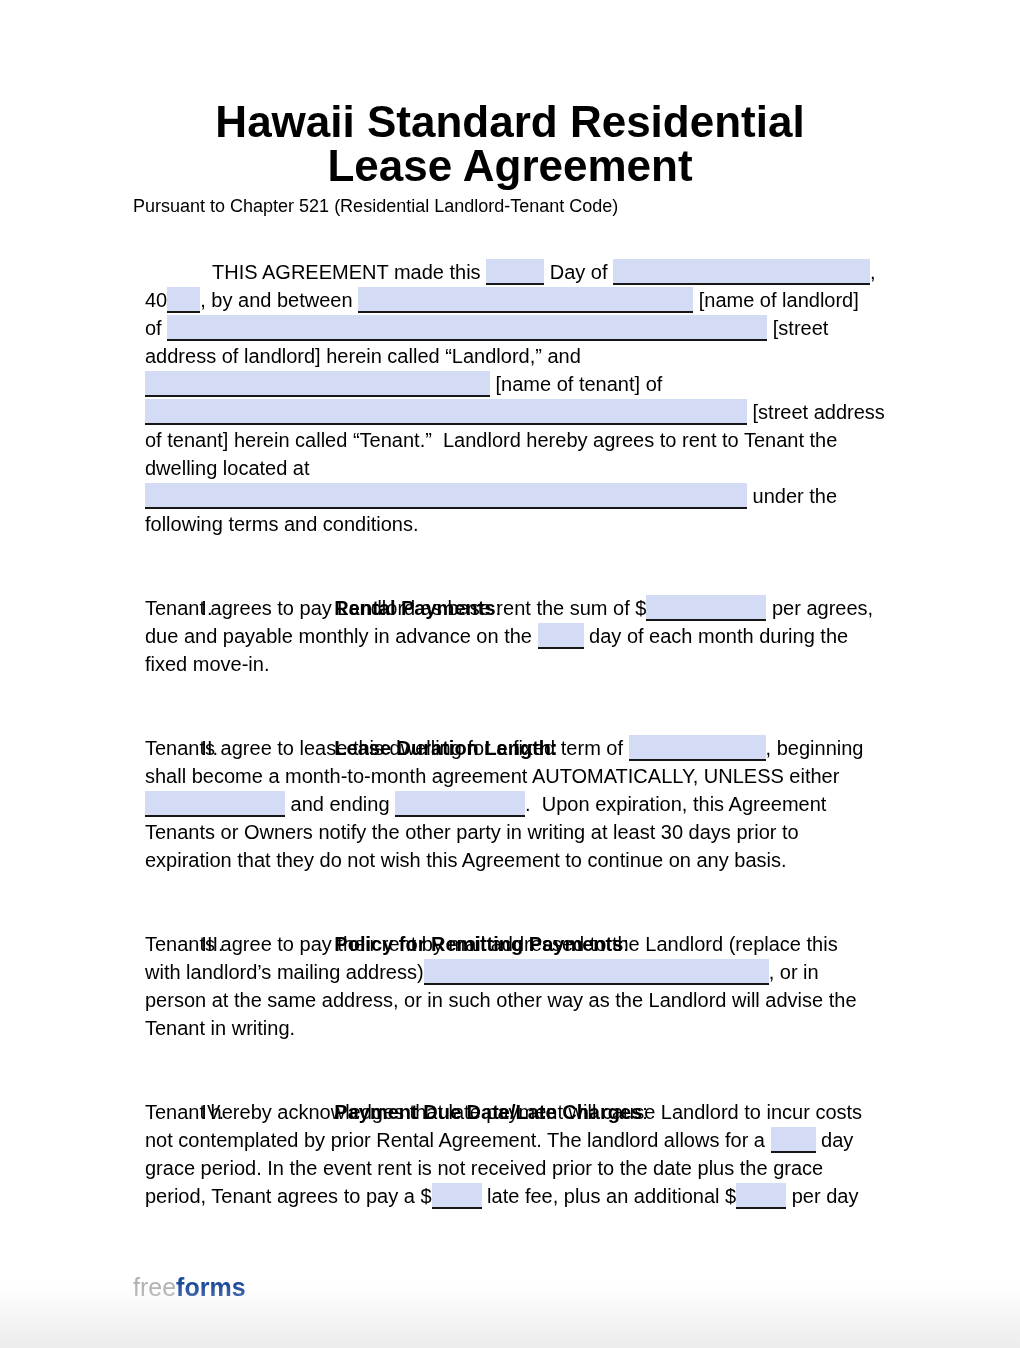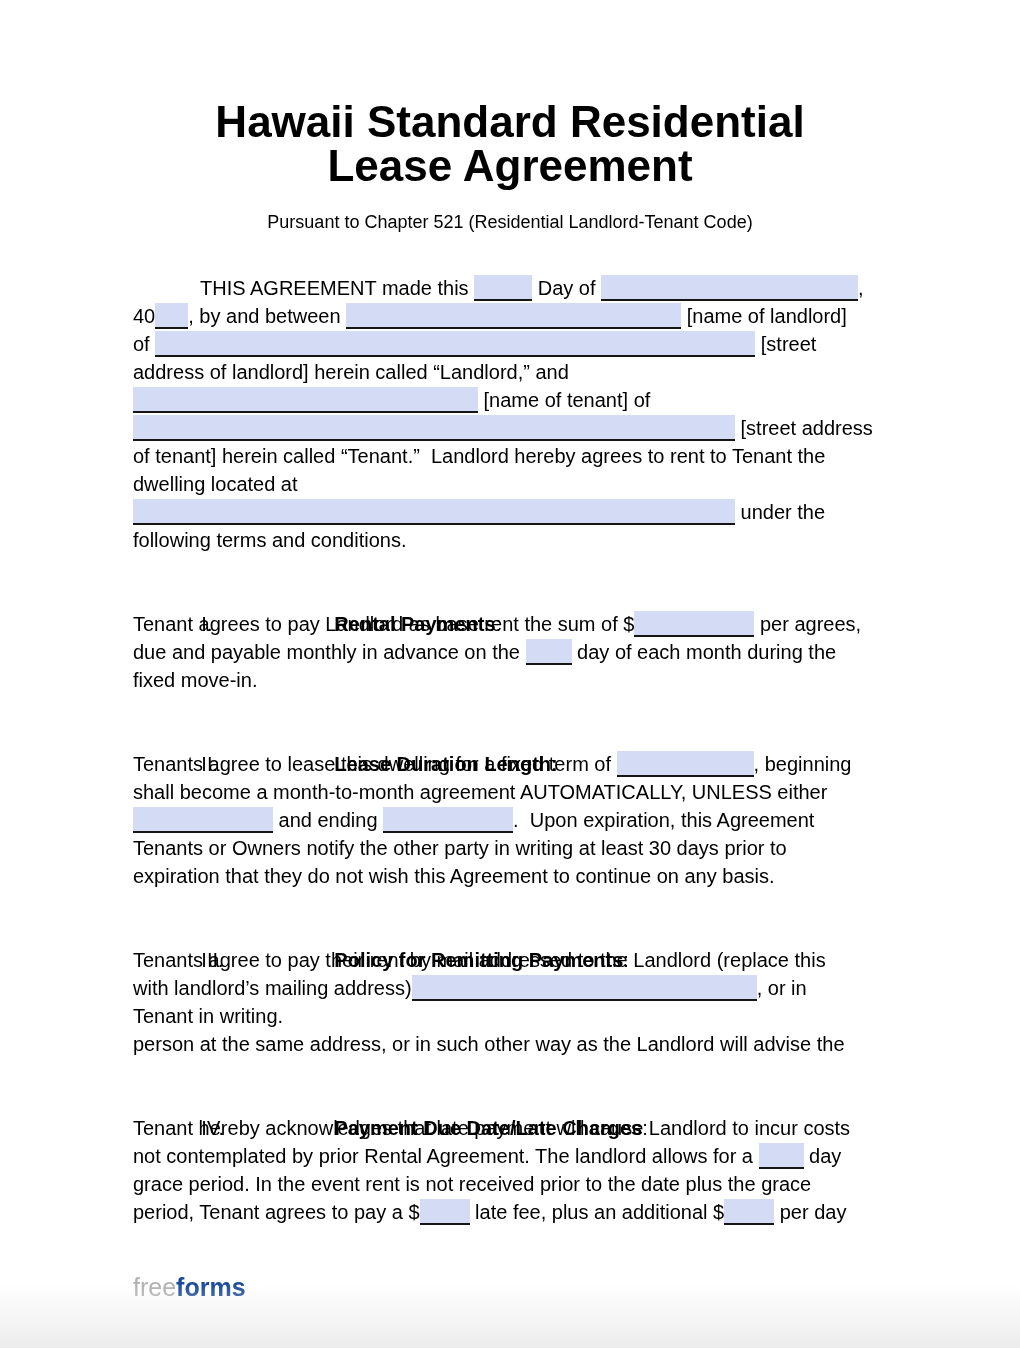--- a/index.html
+++ b/index.html
@@ -21,32 +21,33 @@
     font-size: 44px;
     font-weight: bold;
     line-height: 44px;
     text-align: center;
     margin: 0 auto;
     max-width: 660px;
   }
   .doc-subtitle {
     font-size: 18px;
     line-height: 24px;
-    text-align: center;
-    margin-top: 22px;
+    text-align: left;
+    margin-top: 6px;
   }
   .body-copy {
     font-size: 20px;
     line-height: 28px;
   }
   .intro { margin-top: 40px; }
   .section { margin-top: 28px; }
   .line {
     white-space: pre;
     height: 28px;
+    margin-left: 12px;
   }
   .line.indent { text-indent: 67px; }
   .heading-line {
     white-space: pre;
     height: 28px;
     padding-left: 35px;
   }
   .numeral {
     display: inline-block;
     width: 90px;
@@ -124,22 +125,22 @@
       </div>
   </section>
 
   <section class="section body-copy">
     <div class="heading-line">
       <span class="numeral">III.</span><span class="heading-bold">Policy for Remitting Payments</span><span class="heading-colon">:</span>
     </div>
     <div>
         <div class="line"><span>Tenants agree to pay their rent by mail addressed to the Landlord (replace this</span></div>
         <div class="line"><span>with landlord’s mailing address)</span><span class="blank" style="width: 345px;"></span><span>, or in</span></div>
+        <div class="line"><span>person at the same address, or in such other way as the Landlord will advise the</span></div>
         <div class="line"><span>Tenant in writing.</span></div>
-        <div class="line"><span>person at the same address, or in such other way as the Landlord will advise the</span></div>
       </div>
   </section>
 
   <section class="section body-copy">
     <div class="heading-line">
       <span class="numeral">IV.</span><span class="heading-bold">Payment Due Date/Late Charges</span><span class="heading-colon">:</span>
     </div>
     <div>
         <div class="line"><span>Tenant hereby acknowledges that late payment will cause Landlord to incur costs</span></div>
         <div class="line"><span>not contemplated by prior Rental Agreement. The landlord allows for a </span><span class="blank" style="width: 45px;"></span><span> day</span></div>

